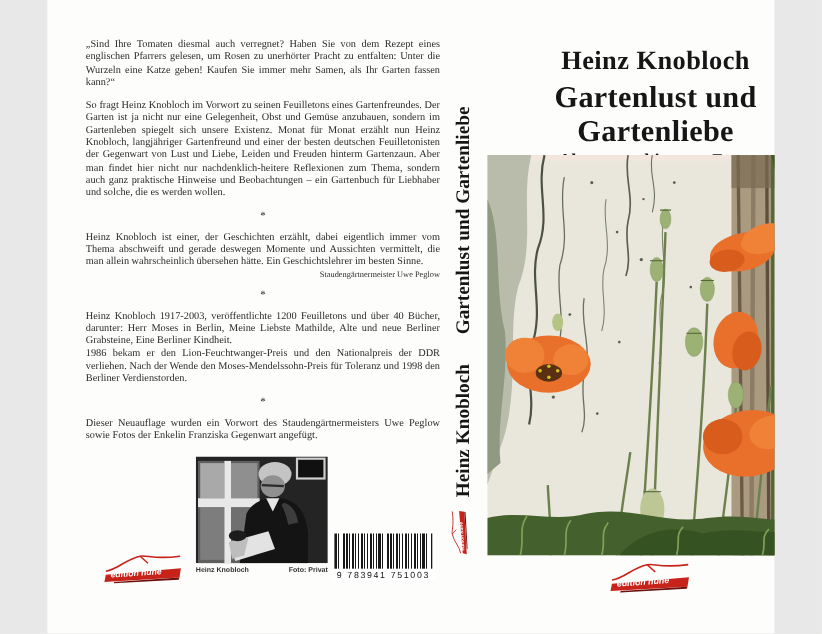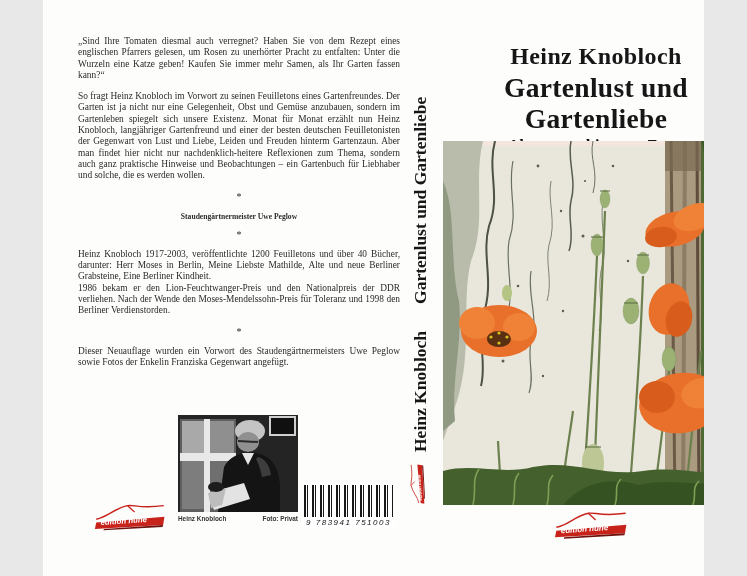--- a/index.html
+++ b/index.html
@@ -9,21 +9,21 @@
     margin:0 auto;
   }
   
   .back-text{
     position:absolute;left:35px;top:36px;width:322px;
     font-size:9.4px;line-height:11.3px;text-align:justify;color:#2a2a2a;
   }
   .back-text p{margin:0 0 10px 0;}
   .back-text p.tight{margin:0 0 0 0;}
   .sep{ text-align:center;margin:0 0 9px 0;font-size:10px;line-height:10px;color:#2a2a2a;}
-  .credit{font-size:7.6px;text-align:center;margin:0 0 8px 0;font-weight:bold;}
+  .credit{font-size:7.6px;text-align:right;margin:0 0 8px 0;}
   
   .pub-logo{position:absolute;}
   .author-photo{position:absolute;left:135px;top:415px;width:120px;height:97px;}
   .photo-captions{
     position:absolute;left:135px;top:515px;width:120px;
     display:flex;justify-content:space-between;
     font-family:"Liberation Sans",sans-serif;font-size:6.4px;font-weight:bold;color:#333;
   }
   .barcode-box{
     position:absolute;left:258px;top:483px;width:95px;height:45px;background:#fff;
@@ -32,21 +32,21 @@
   .barcode-bars{
     width:89px;height:32px;margin-top:2px;
     background:
       repeating-linear-gradient(90deg,
         #181818 0 2px,#fff 2px 3px,
         #181818 3px 4px,#fff 4px 5.6px,
         #181818 5.6px 6.4px,#fff 6.4px 8px);
   }
   .barcode-number{
     font-family:"Liberation Sans",sans-serif;font-size:8px;letter-spacing:1.5px;
-    color:#111;margin-top:1px;white-space:nowrap;font-style:italic;
+    color:#111;margin-top:1px;white-space:nowrap;
   }
   
   .spine-text{
     position:absolute;left:192px;top:256px;width:370px;height:22px;
     transform:rotate(-90deg);
     display:flex;align-items:center;gap:27px;
     font-size:17.5px;font-weight:bold;color:#161616;white-space:nowrap;
   }
   .spine-logo-wrap{
     position:absolute;left:352px;top:473px;width:44px;height:22px;
@@ -64,20 +64,21 @@
 </style>
 </head>
 <body>
 
 <div class="page">
 
   <div class="back-text">
     <p>„Sind Ihre Tomaten diesmal auch verregnet? Haben Sie von dem Rezept eines englischen Pfarrers gelesen, um Rosen zu unerhörter Pracht zu entfalten: Unter die Wurzeln eine Katze geben! Kaufen Sie immer mehr Samen, als Ihr Garten fassen kann?“</p>
     <p>So fragt Heinz Knobloch im Vorwort zu seinen Feuilletons eines Gartenfreundes. Der Garten ist ja nicht nur eine Gelegenheit, Obst und Gemüse anzubauen, sondern im Gartenleben spiegelt sich unsere Existenz. Monat für Monat erzählt nun Heinz Knobloch, langjähriger Gartenfreund und einer der besten deutschen Feuilletonisten der Gegenwart von Lust und Liebe, Leiden und Freuden hinterm Gartenzaun. Aber man findet hier nicht nur nachdenklich-heitere Reflexionen zum Thema, sondern auch ganz praktische Hinweise und Beobachtungen – ein Gartenbuch für Liebhaber und solche, die es werden wollen.</p>
     <div class="sep">*</div>
+    <p class="tight">Heinz Knobloch ist einer, der Geschichten erzählt, dabei eigentlich immer vom Thema abschweift und gerade deswegen Momente und Aussichten vermittelt, die man allein wahrscheinlich übersehen hätte. Ein Geschichtslehrer im besten Sinne.</p>
     <div class="credit">Staudengärtnermeister Uwe Peglow</div>
     <div class="sep">*</div>
     <p class="tight">Heinz Knobloch 1917-2003, veröffentlichte 1200 Feuilletons und über 40 Bücher, darunter: Herr Moses in Berlin, Meine Liebste Mathilde, Alte und neue Berliner Grabsteine, Eine Berliner Kindheit.</p>
     <p>1986 bekam er den Lion-Feuchtwanger-Preis und den Nationalpreis der DDR verliehen. Nach der Wende den Moses-Mendelssohn-Preis für Toleranz und 1998 den Berliner Verdienstorden.</p>
     <div class="sep">*</div>
     <p>Dieser Neuauflage wurden ein Vorwort des Staudengärtnermeisters Uwe Peglow sowie Fotos der Enkelin Franziska Gegenwart angefügt.</p>
   </div>
 
   <div class="pub-logo" style="left:48px;top:497px;width:78px;height:38px;">
     <svg width="78" height="38" viewBox="0 0 120 56">

